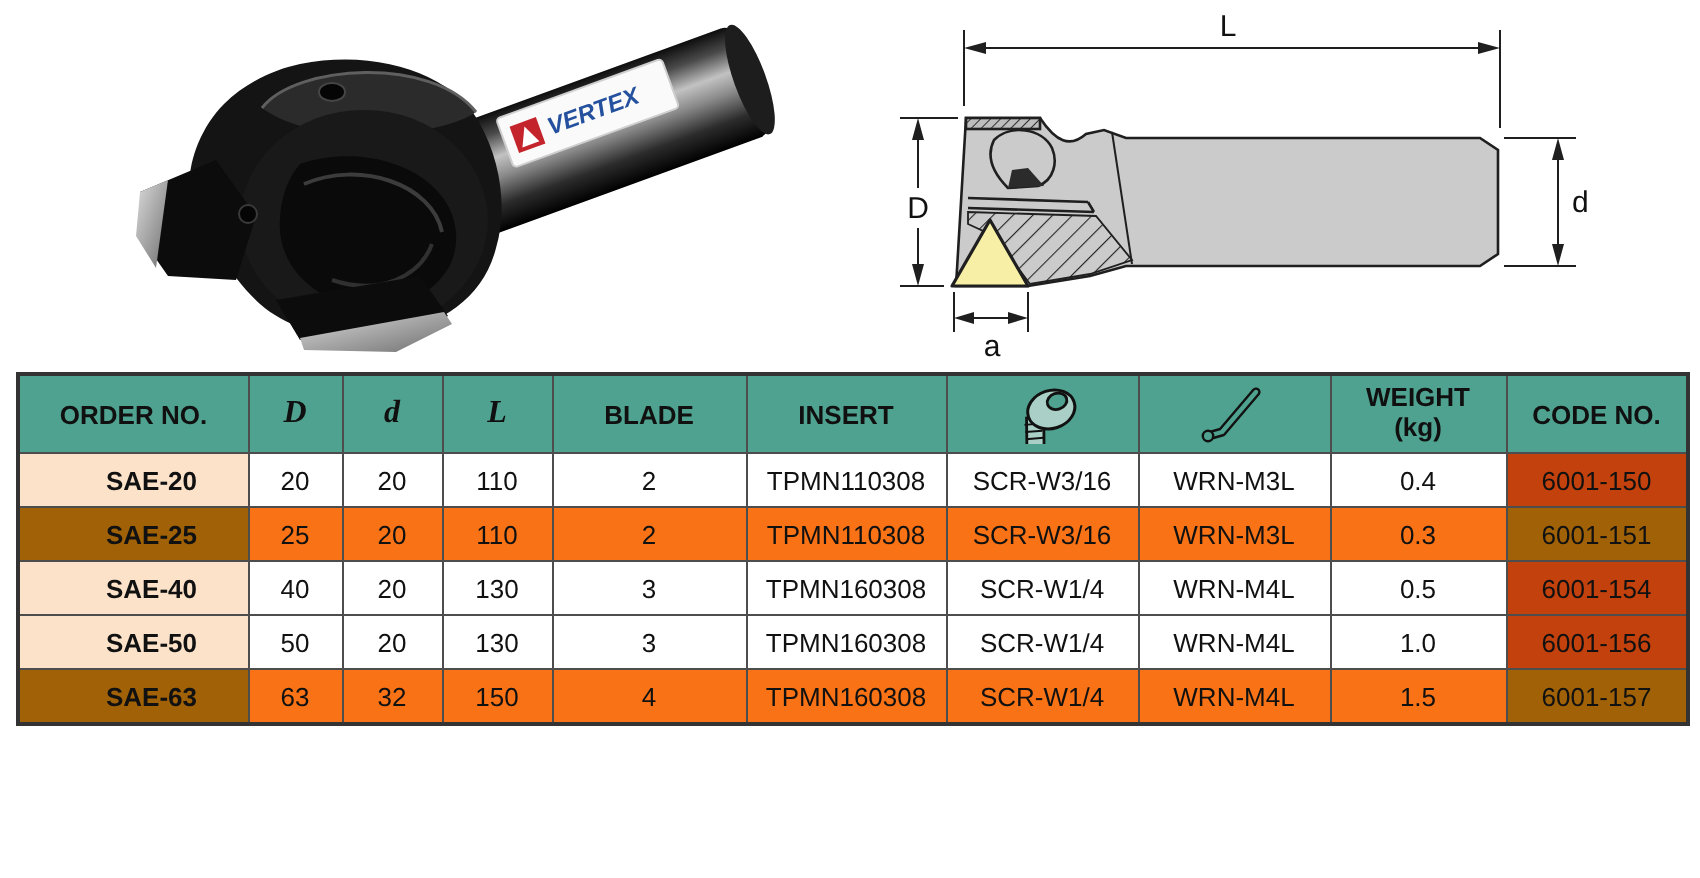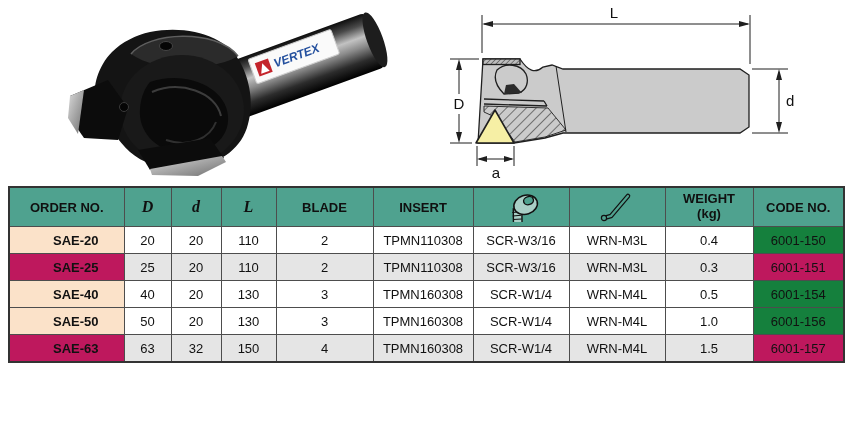--- a/index.html
+++ b/index.html
@@ -6,24 +6,24 @@
   body{width:850px;height:439px;font-family:"Liberation Sans",sans-serif;color:#111;overflow:hidden;}
   .top{display:flex;height:186px;align-items:flex-start;}
   .photo-wrap{width:430px;height:186px;}
   .diagram-wrap{width:420px;height:186px;}
   table.spec{border-collapse:collapse;table-layout:fixed;width:835px;margin:0 0 0 8px;
     border:2px solid #333;font-size:13px;}
   .spec th,.spec td{border:1px solid #4d4d4d;text-align:center;vertical-align:middle;padding:0;}
   .spec thead th{background:#4fa28f;height:38px;font-weight:bold;font-size:13px;color:#101010;}
   .spec thead th.dim{font-family:"Liberation Serif",serif;font-style:italic;font-size:16px;}
   .spec tbody td{height:26px;background:#ffffff;}
-  .spec tbody tr.alt td{background:#e5e5e5;}
+  .spec tbody tr.alt td{background:#f97316;}
   .spec tbody td.c-order{background:#fbe2c9;font-weight:bold;padding-left:18px;}
-  .spec tbody td.c-code{background:#15803d;}
-  .spec tbody tr.alt td.c-order,.spec tbody tr.alt td.c-code{background:#be185d;margin-left:16px;}
+  .spec tbody td.c-code{background:#c2410c;}
+  .spec tbody tr.alt td.c-order,.spec tbody tr.alt td.c-code{background:#a16207;margin-left:16px;}
   .wt{line-height:1.15;}
   .hdr-icon{display:block;margin:0 auto;}
 </style>
 </head>
 <body>
 
 <div class="top">
 
   <div class="photo-wrap">
     <svg width="430" height="186" viewBox="0 0 430 186">

